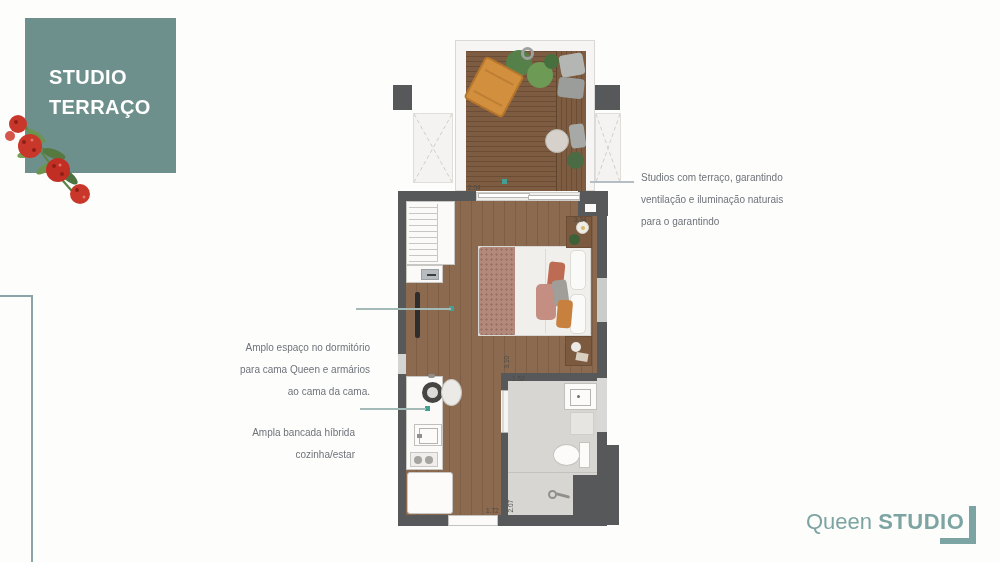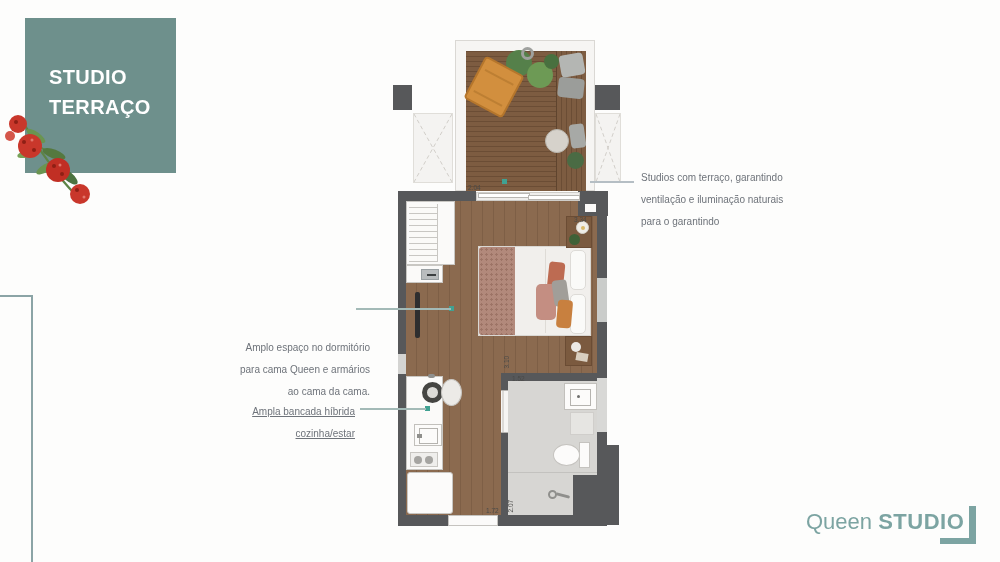--- a/index.html
+++ b/index.html
@@ -223,21 +223,21 @@
   </div>
 
   <div class="abs leader leader-teal" style="left:356px;top:308px;width:95px;"></div>
   <div class="abs note note-right" style="left:140px;top:313px;width:230px;margin-top:24px;">
     <div>Amplo espaço no dormitório</div>
     <div>para cama Queen e armários</div>
     <div>ao cama da cama.</div>
   </div>
 
   <div class="abs leader leader-teal" style="left:360px;top:408px;width:66px;"></div>
-  <div class="abs note note-right" style="left:140px;top:401px;width:215px;text-decoration:underline;">
+  <div class="abs note note-right" style="left:140px;top:422px;width:215px;">
     <div>Ampla bancada híbrida</div>
     <div>cozinha/estar</div>
   </div>
 
   <div class="abs footer-text" style="left:806px;top:509px;">
     <span>Queen</span>
     <b>STUDIO</b>
   </div>
   <div class="abs bracket" style="left:969px;top:506px;width:7px;height:38px;"></div>
   <div class="abs bracket" style="left:940px;top:538px;width:36px;height:6px;"></div>

